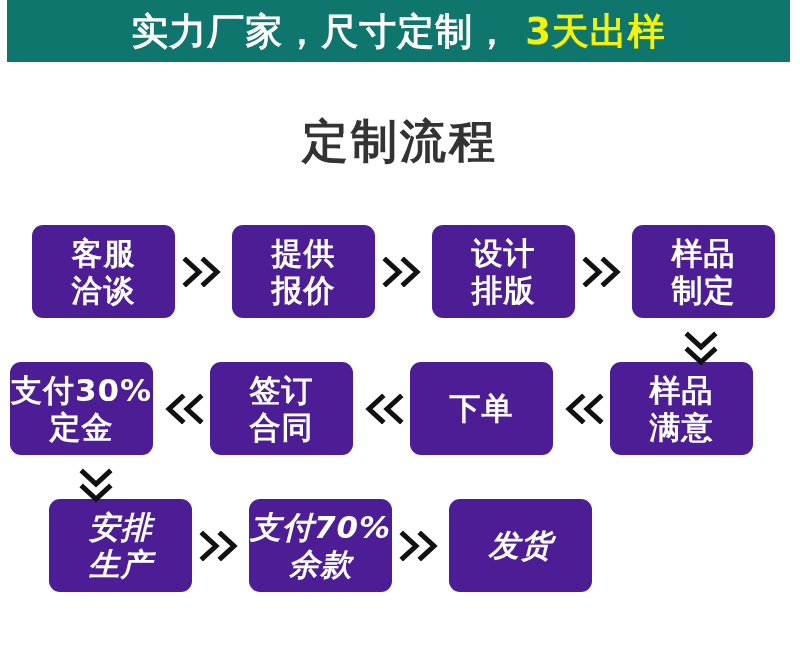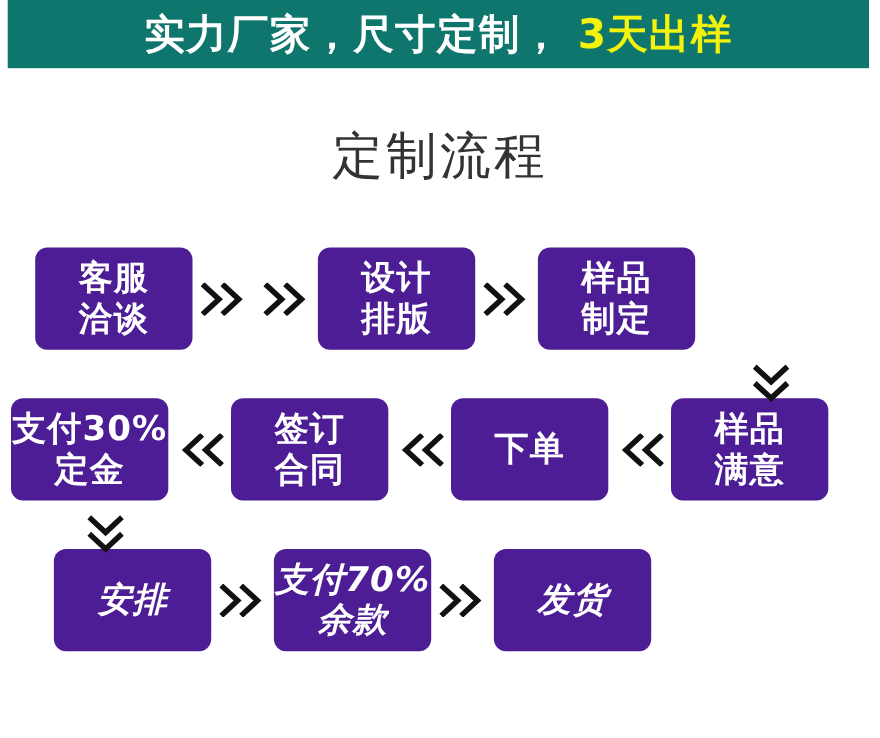--- a/index.html
+++ b/index.html
@@ -44,21 +44,21 @@
   }
 
   
   .section-title {
     position: absolute;
     left: 0;
     top: 118px;
     width: 800px;
     text-align: center;
     font-size: 46px;
-    font-weight: normal;
+    font-weight: bold;
     color: #333333;
     letter-spacing: 3px;
     line-height: 1;
   }
 
   
   .flow {
     position: absolute;
     left: 0;
     top: 225px;
@@ -149,20 +149,24 @@
       <div class="line">洽谈</div>
     </div>
 
     <div class="arrow">
       <svg width="44" height="30" viewBox="0 0 44 30" aria-hidden="true">
         <path d="M4 3 L17 15 L4 27" fill="none" stroke="#111111" stroke-width="5" stroke-linecap="square"></path>
         <path d="M22 3 L35 15 L22 27" fill="none" stroke="#111111" stroke-width="5" stroke-linecap="square"></path>
       </svg>
     </div>
 
+    <div class="step-box">
+      <div class="line">提供</div>
+      <div class="line">报价</div>
+    </div>
 
     <div class="arrow">
       <svg width="44" height="30" viewBox="0 0 44 30" aria-hidden="true">
         <path d="M4 3 L17 15 L4 27" fill="none" stroke="#111111" stroke-width="5" stroke-linecap="square"></path>
         <path d="M22 3 L35 15 L22 27" fill="none" stroke="#111111" stroke-width="5" stroke-linecap="square"></path>
       </svg>
     </div>
 
     <div class="step-box">
       <div class="line">设计</div>
@@ -224,20 +228,21 @@
       <div class="line">样品</div>
       <div class="line">满意</div>
     </div>
 
   </div>
 
   <div class="flow-row r3">
 
     <div class="step-box">
       <div class="line">安排</div>
+      <div class="line">生产</div>
     </div>
 
     <div class="arrow">
       <svg width="44" height="30" viewBox="0 0 44 30" aria-hidden="true">
         <path d="M4 3 L17 15 L4 27" fill="none" stroke="#111111" stroke-width="5" stroke-linecap="square"></path>
         <path d="M22 3 L35 15 L22 27" fill="none" stroke="#111111" stroke-width="5" stroke-linecap="square"></path>
       </svg>
     </div>
 
     <div class="step-box">

